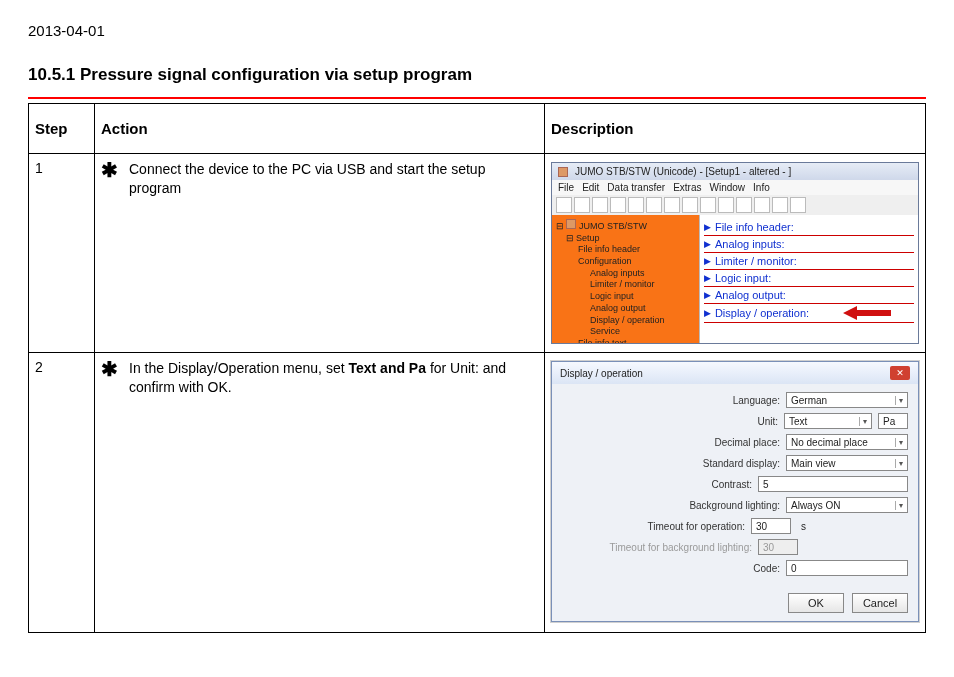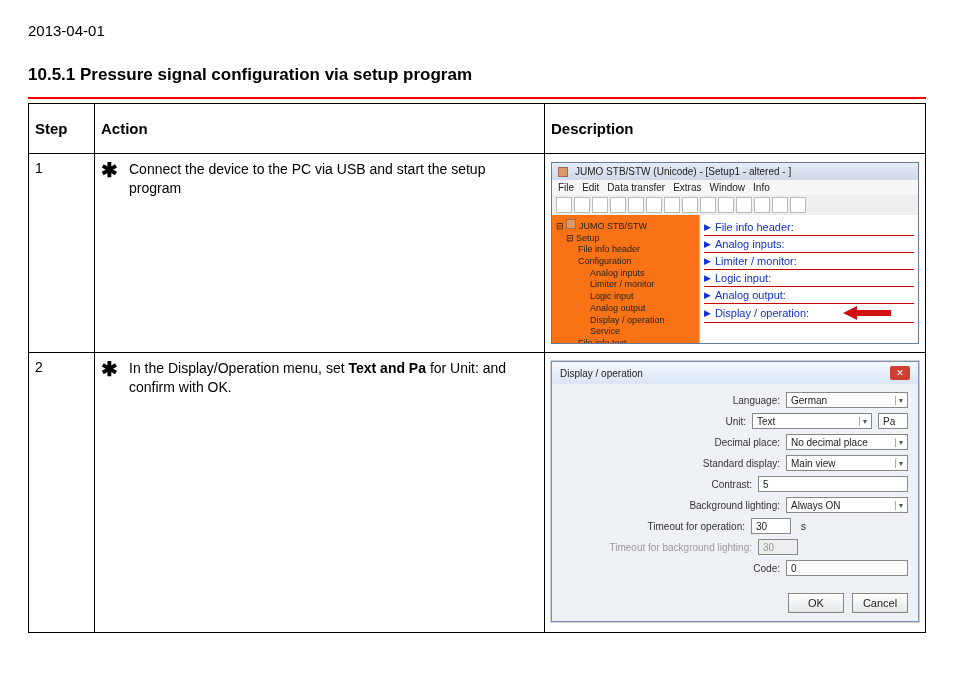--- a/index.html
+++ b/index.html
@@ -217,21 +217,21 @@
           <div class="dlg-body">
             <div class="frow">
               <span class="flabel">Language:</span>
               <span class="fbox med">
                   <span>German</span>
                   <span class="dd">▾</span>
                 </span>
             </div>
             <div class="frow">
               <span class="flabel">Unit:</span>
-              <span class="fbox" style="width:120px">
+              <span class="fbox" style="width:88px">
                   <span>Text</span>
                   <span class="dd">▾</span>
                 </span>
               <span class="fbox tiny">
                   <span>Pa</span>
                 </span>
             </div>
             <div class="frow">
               <span class="flabel">Decimal place:</span>
               <span class="fbox med">

